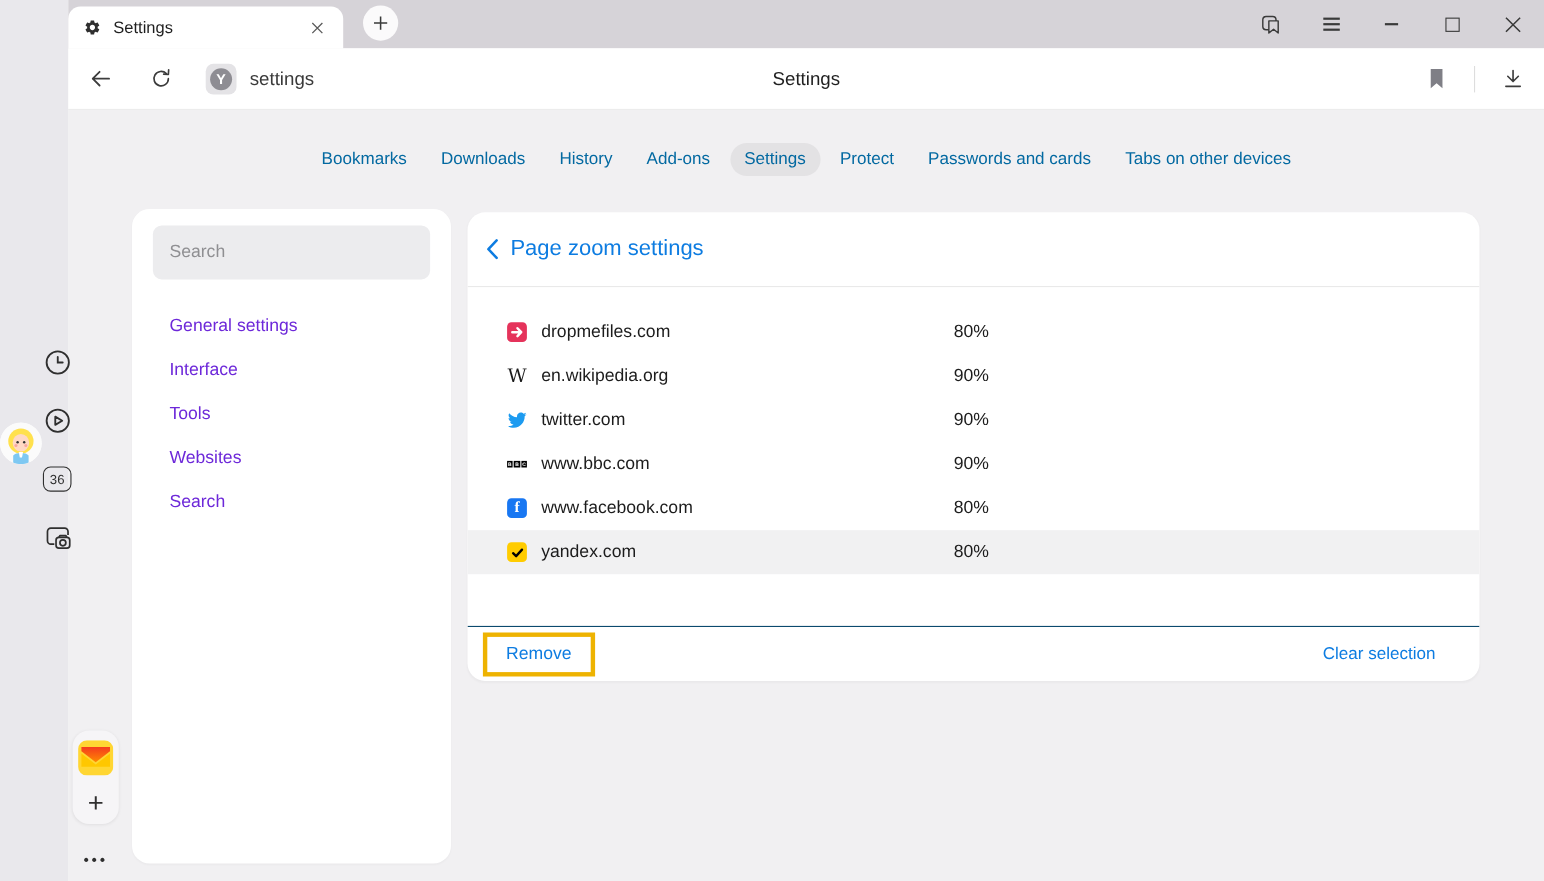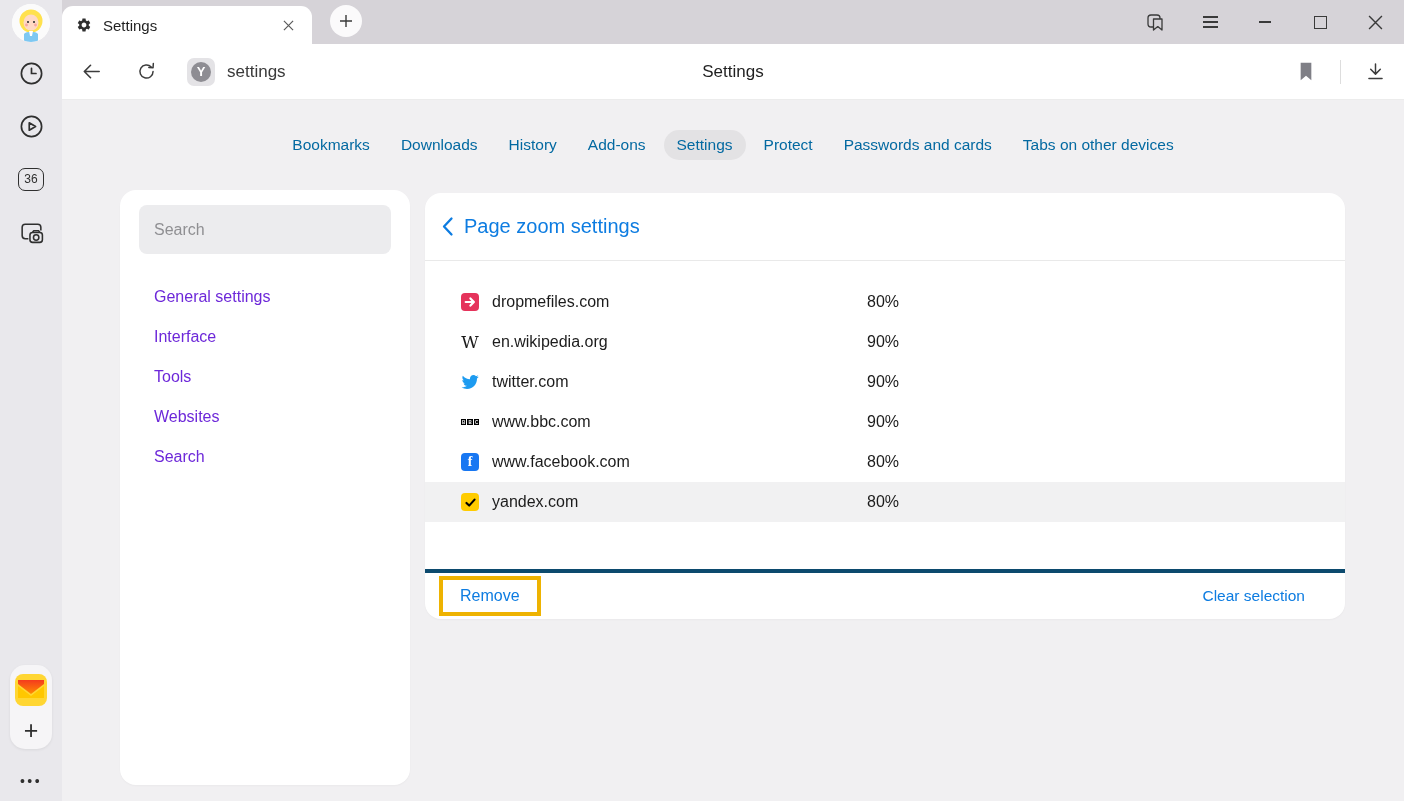--- a/index.html
+++ b/index.html
@@ -2,21 +2,21 @@
 <html><head>
 <meta charset="utf-8">
 <style>
   * { box-sizing: border-box; margin: 0; padding: 0; }
   html, body { width: 1404px; height: 801px; overflow: hidden; }
   body { font-family: "Liberation Sans", sans-serif; background: #fff; }
   .window { position: relative; width: 1404px; height: 801px; }
 
   
   .side-rail { position: absolute; left: 0; top: 0; width: 62px; height: 801px;
-    background: #e9e8ec; z-index: 6; display: flex; flex-direction: column; align-items: center; }
+    background: #e9e8ec; z-index: 6; display: flex; flex-direction: row; align-items: center; }
   .avatar { width: 38px; height: 38px; border-radius: 50%; margin-top: 4px;
     background: #fdfdfd; overflow: hidden; flex: none; cursor: pointer; }
   .rail-icons { display: flex; flex-direction: column; align-items: center; gap: 25px; margin-top: 17px; }
   .rail-btn { width: 28px; height: 28px; display: flex; align-items: center; justify-content: center; cursor: pointer; }
   .tab-counter { width: 26px; height: 23px; border: 1.6px solid #2f2f2f; border-radius: 7px;
     display: flex; align-items: center; justify-content: center; font-size: 12px; color: #2f2f2f; }
   .rail-bottom { margin-top: auto; display: flex; flex-direction: column; align-items: center; margin-bottom: 12px; }
   .mail-plus { background: #f6f5f7; border-radius: 15px; padding: 9px 5px 7px;
     display: flex; flex-direction: column; align-items: center; gap: 8px; box-shadow: 0 1px 3px rgba(0,0,0,.07); }
   .plus-btn { font-size: 25px; font-weight: 300; color: #2f2f2f; line-height: 24px; cursor: pointer; }
@@ -85,21 +85,21 @@
   .fav-fb { background: #1877f2; color: #fff; font-size: 14px; font-weight: bold; font-family: "Liberation Serif", serif; }
   .fav-wiki { font-family: "DejaVu Serif", serif; font-size: 17px; color: #1a1a1a; }
   .fav-bbc { display: flex; gap: 1px; }
   .fav-bbc i { width: 5.5px; height: 5.5px; background: #000; color: #fff; font-style: normal;
     font-size: 4.5px; font-weight: bold; display: flex; align-items: center; justify-content: center; }
   .checkbox-checked { width: 18px; height: 18px; border-radius: 4px; background: #ffcc00;
     display: flex; align-items: center; justify-content: center; }
   .site-name { margin-left: 13px; font-size: 16px; color: #1c1c1c; }
   .site-zoom { position: absolute; left: 442px; font-size: 16px; color: #1c1c1c; }
   .flex-spacer { flex: 1; }
-  .list-footer { flex: none; height: 50px; border-top: 4px solid #0c4a6e;
+  .list-footer { flex: none; height: 50px; border-top: 1px solid #0c4a6e;
     display: flex; align-items: center; justify-content: space-between; padding: 0 40px 0 14px; }
   .remove-btn { color: #0d7ce1; font-size: 16px; border: 4px solid #eeb301;
     padding: 7px 17px; background: #fff; cursor: pointer; font-family: "Liberation Sans", sans-serif; }
   .clear-btn { color: #0d7ce1; font-size: 15.5px; cursor: pointer; }
 </style>
 </head>
 <body>
 
 <div class="window">
 

